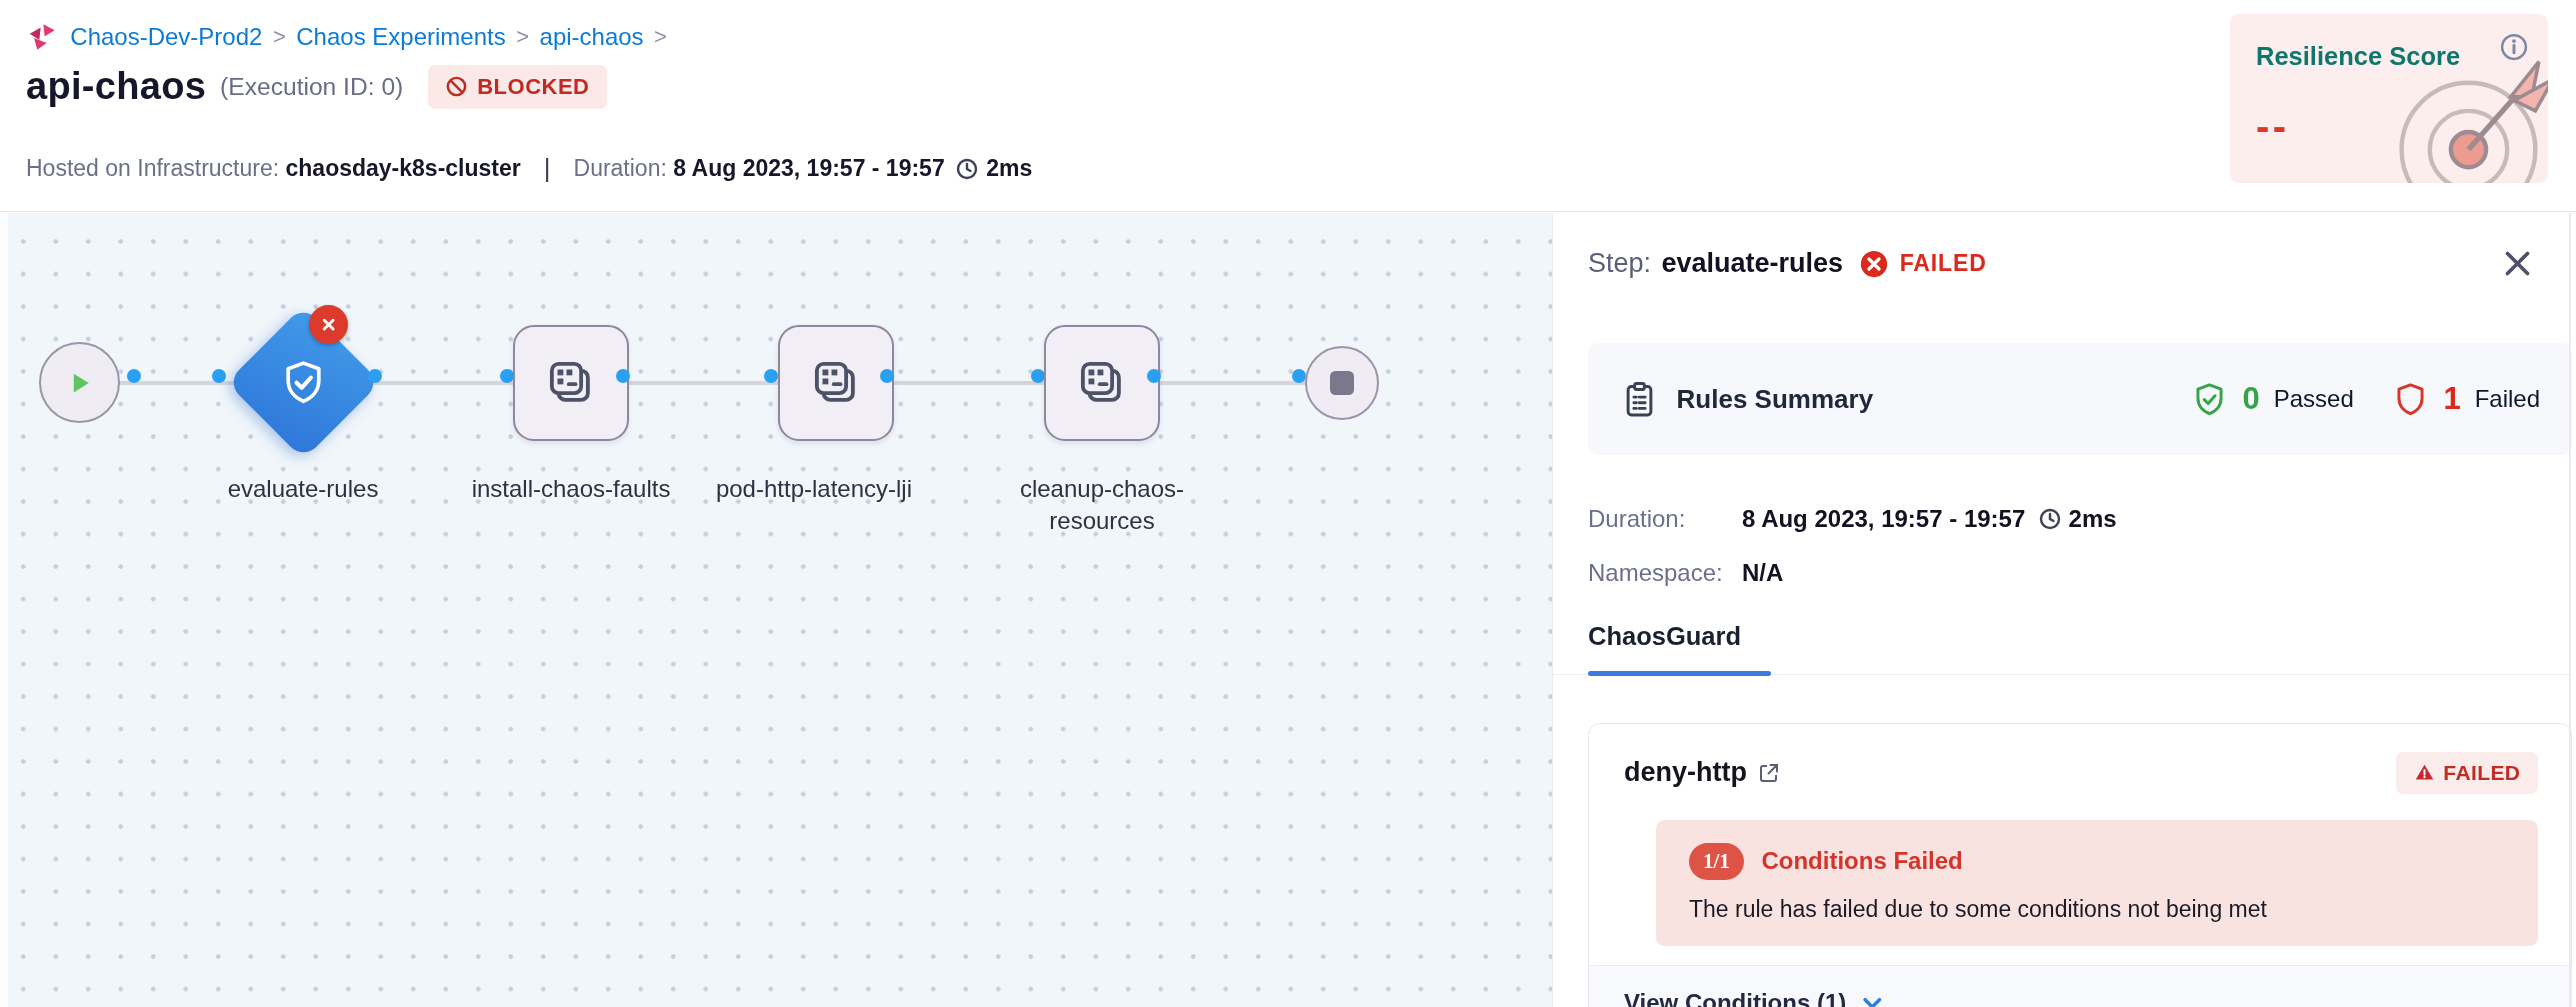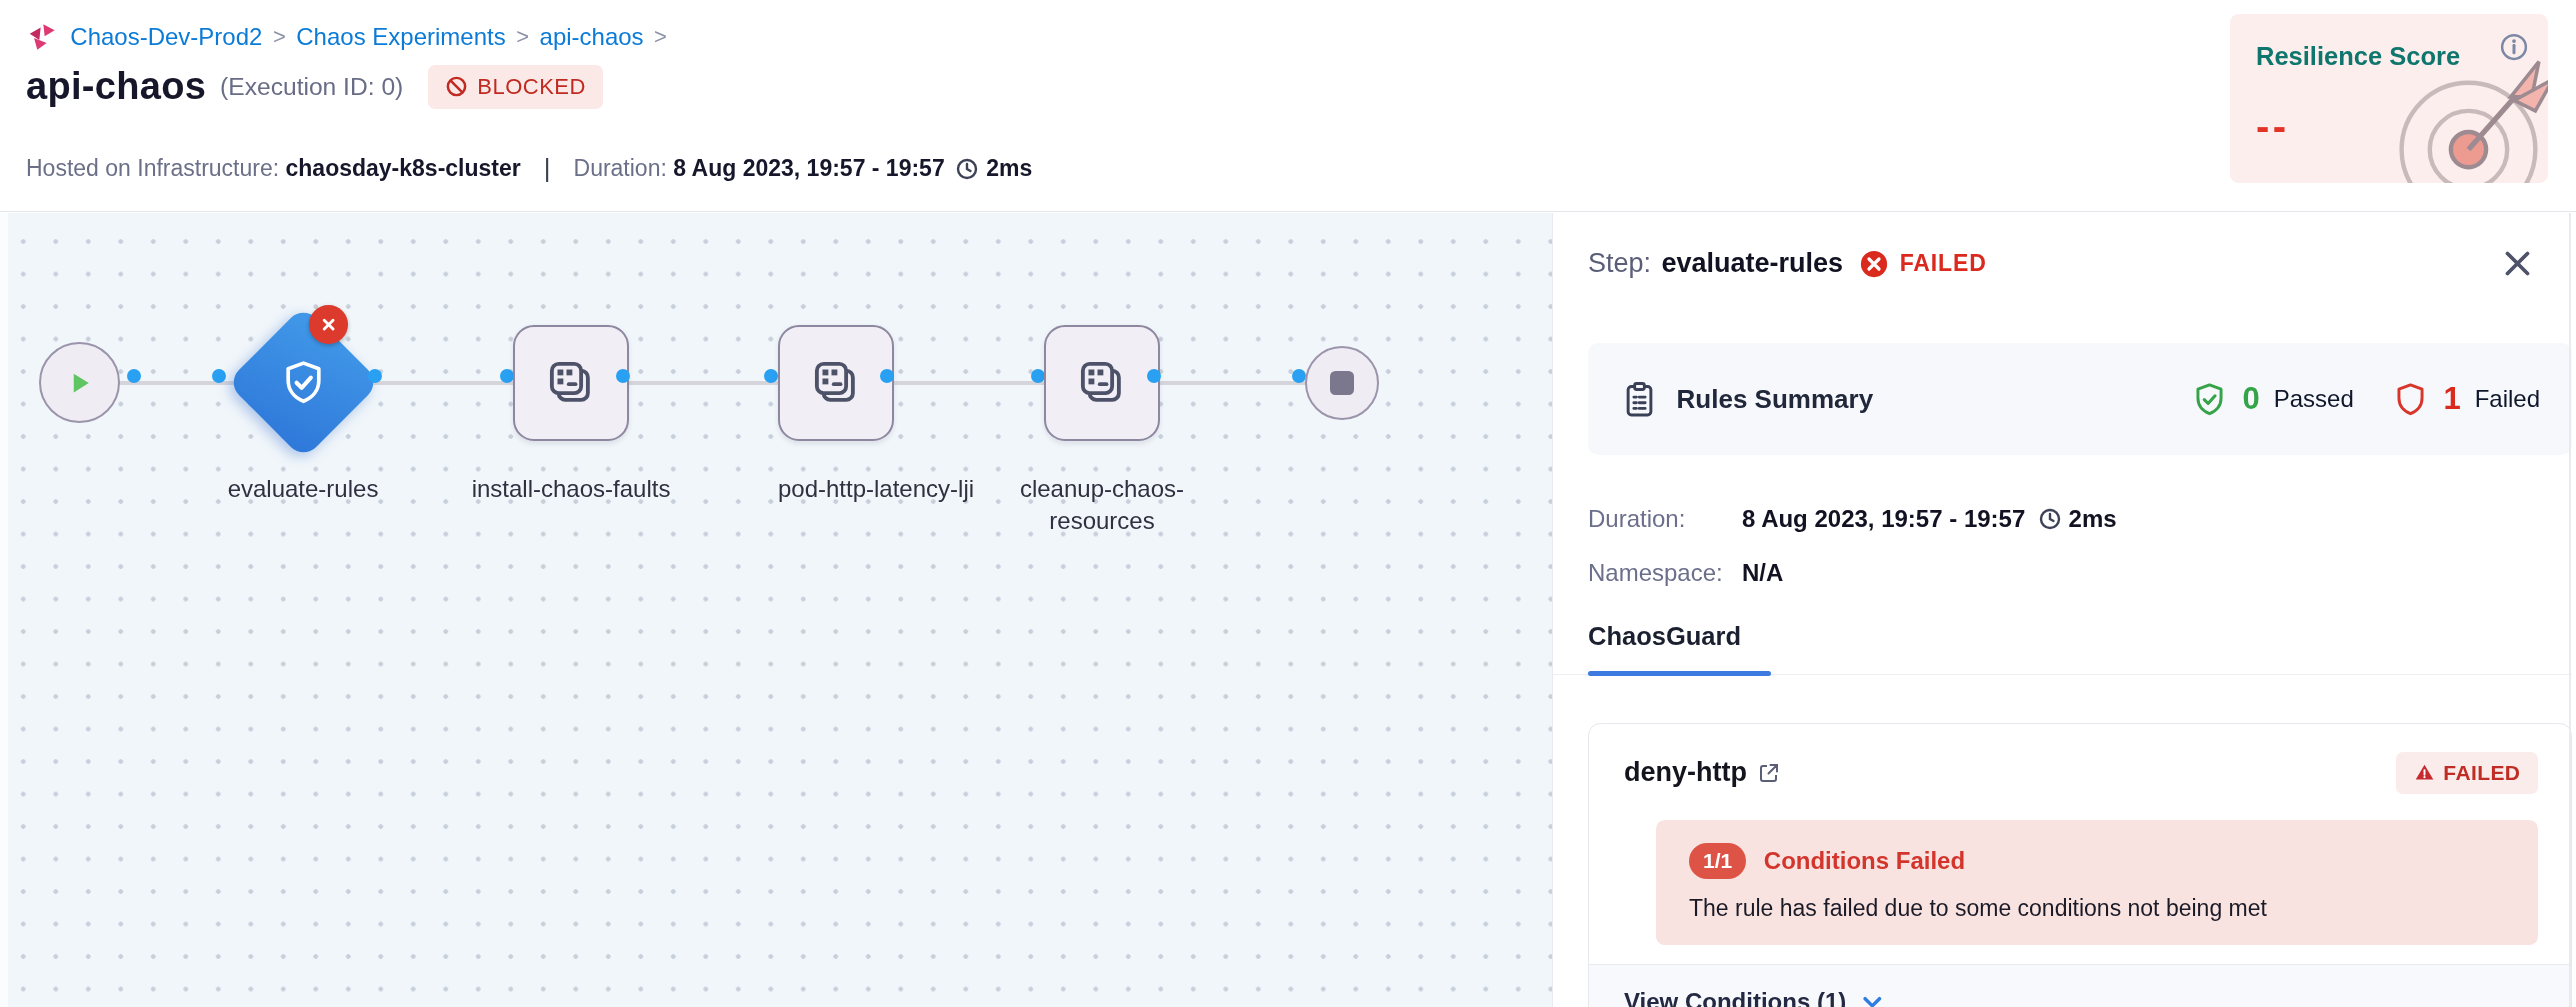--- a/index.html
+++ b/index.html
@@ -13,21 +13,21 @@
   .breadcrumb { position:absolute; top:21px; left:26px; display:flex; align-items:center;
     font-size:24px; }
   .breadcrumb .crumb { color:#0b7bd7; cursor:pointer; }
   .breadcrumb .sep { color:#8d93a6; margin:0 10.5px; font-size:22px; }
   .bc-icon { width:32px; height:32px; margin-right:12.3px; }
   .title-row { position:absolute; top:65px; left:26px; display:flex; align-items:center; }
   .page-title { font-size:38px; font-weight:700; color:#17172b; letter-spacing:0.3px; }
   .exec-id { font-size:24.6px; color:#696c85; margin-left:14px; }
   .badge-blocked { display:flex; align-items:center; gap:8.8px; margin-left:24.6px;
     background:#fbe9e7; border-radius:7px; padding:8.8px 17.6px;
-    color:#c02a20; font-size:22px; font-weight:400; letter-spacing:0.5px; }
+    color:#c02a20; font-size:22px; font-weight:700; letter-spacing:0.5px; }
   .meta-row { position:absolute; top:153px; left:26px; display:flex; align-items:center;
     font-size:23px; color:#6b6f87; }
   .meta-row b { color:#17172b; font-weight:700; }
   .meta-pipe { color:#3c3f52; margin:0 23px; font-size:26px; font-weight:400; }
   .meta-clock { width:24px; height:24px; margin:0 7px 0 10.5px; }
 
   .res-card { position:absolute; top:14px; right:28px; width:318px; height:169px;
     background:#fceeec; border-radius:8.8px; overflow:hidden; }
   .res-title { position:absolute; top:28px; left:26px; font-size:25.5px; font-weight:700; color:#0f766e; }
   .res-value { position:absolute; top:90px; left:26px; font-size:40px; font-weight:800;
@@ -110,21 +110,21 @@
   .rule-name { font-size:27px; font-weight:700; color:#14141f; cursor:pointer; }
   .ext-ico { width:24px; height:24px; margin-left:10.5px; cursor:pointer; }
   .rule-badge { margin-left:auto; background:#faeceb; border-radius:7px;
     padding:8.8px 17.6px; display:flex; align-items:center; gap:8.8px;
     color:#c02d24; font-size:21px; font-weight:700; letter-spacing:0.4px; }
   .warn-ico { width:21px; height:21px; }
   .alert-box { margin:26px 33px 0 67px; background:#f9e3e1; border-radius:8.8px;
     padding:23px 33px; }
   .alert-row { display:flex; align-items:center; gap:17.6px; }
   .ratio-pill { background:#dd5447; color:#fff; font-size:21px; font-weight:700;
-    border-radius:878px; padding:6.2px 14px; }
+    border-radius:878px; padding:6.2px 14px;font-family:Liberation Serif, serif; }
   .alert-title { color:#d3342b; font-size:24px; font-weight:700; }
   .alert-msg { margin-top:16px; font-size:23px; color:#1b1b28; }
   .rule-footer { margin-top:19.3px; border-top:1.8px solid #e9ebf0; background:#f7f9fd;
     padding:23px 35px; display:flex; align-items:center; gap:14px; }
   .footer-link { font-size:24px; font-weight:700; color:#232942; cursor:pointer; }
   .chev-ico { width:24.6px; height:24.6px; }
 </style>
 </head>
 <body>
 
@@ -233,21 +233,21 @@
       <svg viewBox="0 0 24 24">
         <rect x="6.5" y="6.5" width="13" height="13" rx="3" fill="none" stroke="#4e5268" stroke-width="1.7"></rect>
         <rect x="3.5" y="3.5" width="13" height="13" rx="3" fill="#f1eff5" stroke="#4e5268" stroke-width="1.7"></rect>
         <rect x="6" y="6" width="2.6" height="2.6" fill="#4e5268"></rect>
         <rect x="10" y="6" width="2.6" height="2.6" fill="#4e5268"></rect>
         <rect x="6" y="10" width="2.6" height="2.6" fill="#4e5268"></rect>
         <path d="M11 12.5 h3" stroke="#4e5268" stroke-width="1.7" stroke-linecap="round"></path>
       </svg>
     </div>
     <div class="port" style="left:880px; top:156px;"></div>
-    <div class="node-label" style="left:766px;">pod-http-latency-lji</div>
+    <div class="node-label" style="left:692px;text-align:right;">pod-http-latency-lji</div>
 
     <div class="port" style="left:1031px; top:156px;"></div>
     <div class="step-box" style="left:1044px;">
       <svg viewBox="0 0 24 24">
         <rect x="6.5" y="6.5" width="13" height="13" rx="3" fill="none" stroke="#4e5268" stroke-width="1.7"></rect>
         <rect x="3.5" y="3.5" width="13" height="13" rx="3" fill="#f1eff5" stroke="#4e5268" stroke-width="1.7"></rect>
         <rect x="6" y="6" width="2.6" height="2.6" fill="#4e5268"></rect>
         <rect x="10" y="6" width="2.6" height="2.6" fill="#4e5268"></rect>
         <rect x="6" y="10" width="2.6" height="2.6" fill="#4e5268"></rect>
         <path d="M11 12.5 h3" stroke="#4e5268" stroke-width="1.7" stroke-linecap="round"></path>

